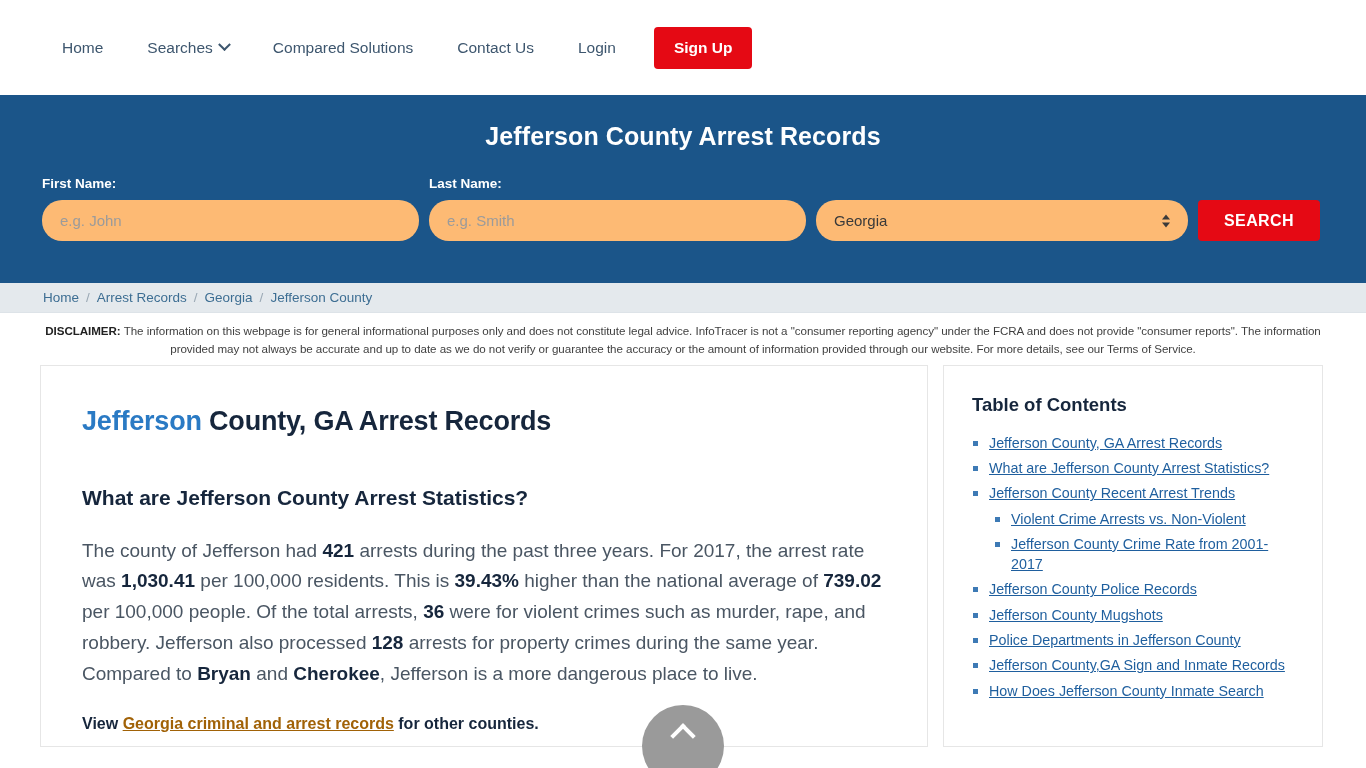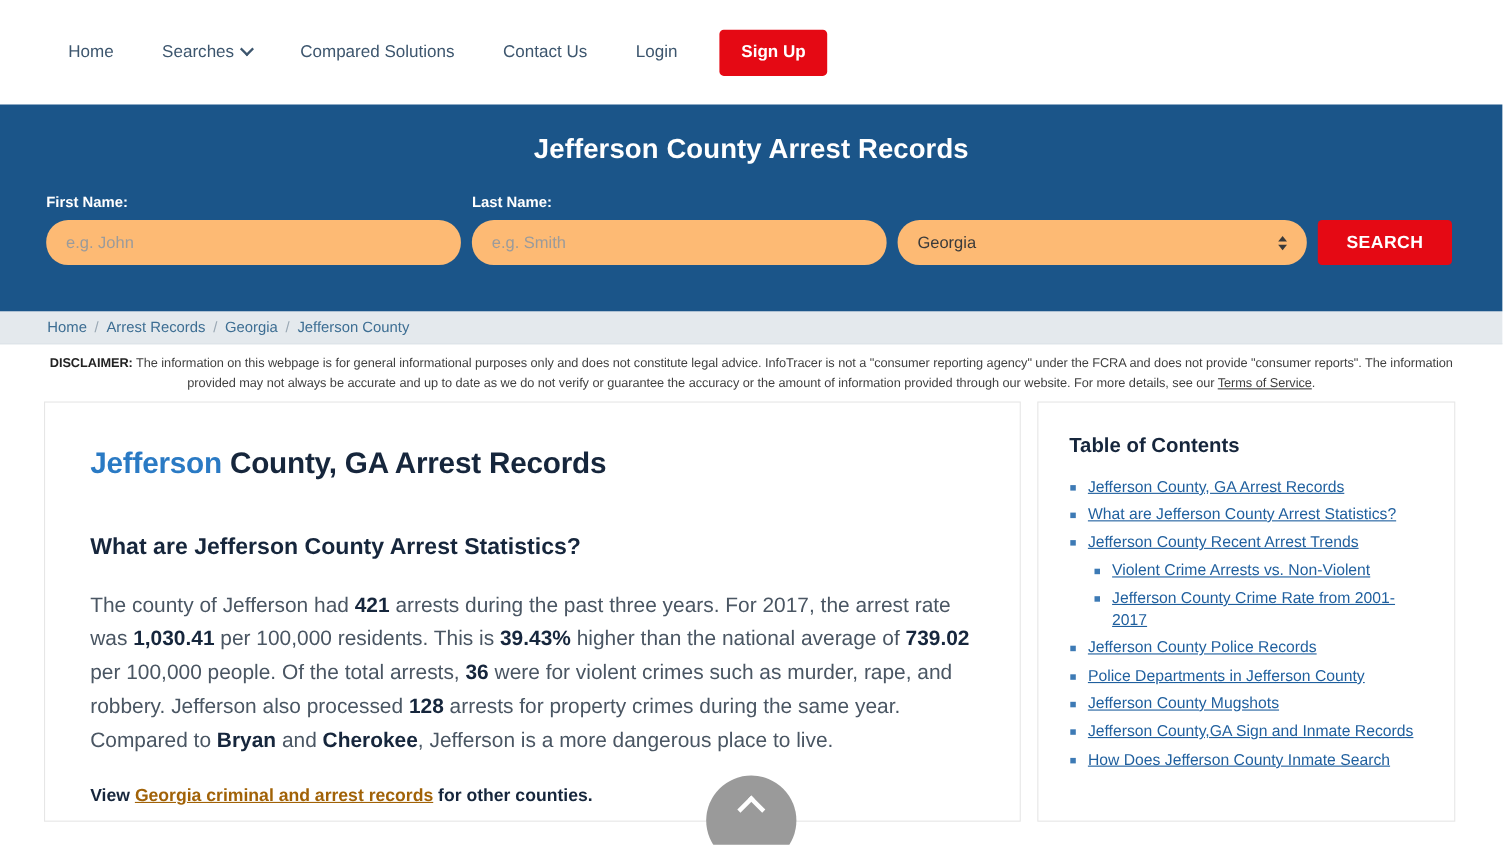--- a/index.html
+++ b/index.html
@@ -143,21 +143,21 @@
   
   .disclaimer {
     padding: 9px 44px 6px 44px;
     font-size: 11.6px;
     line-height: 1.58;
     color: #3f3f3f;
     text-align: center;
     letter-spacing: -0.05px;
   }
   .disclaimer b { font-weight: bold; color: #222; }
-  .disclaimer a { color: #3f3f3f; text-decoration: underline; cursor: pointer; text-align: center; }
+  .disclaimer a { color: #3f3f3f; cursor: pointer; text-align: center; }
 
   
   .layout {
     display: flex;
     gap: 15px;
     padding: 0 40px;
     align-items: flex-start;
     position: relative;
   }
   .content-card {
@@ -344,22 +344,22 @@
       <li><a>Jefferson County, GA Arrest Records</a></li>
       <li><a>What are Jefferson County Arrest Statistics?</a></li>
       <li>
         <a>Jefferson County Recent Arrest Trends</a>
         <ul class="toc-sub">
           <li><a>Violent Crime Arrests vs. Non-Violent</a></li>
           <li><a>Jefferson County Crime Rate from 2001-2017</a></li>
         </ul>
       </li>
       <li><a>Jefferson County Police Records</a></li>
+      <li><a>Jefferson County Mugshots</a></li>
       <li><a>Police Departments in Jefferson County</a></li>
-      <li><a>Jefferson County Mugshots</a></li>
       <li><a>Jefferson County,GA Sign and Inmate Records</a></li>
       <li><a>How Does Jefferson County Inmate Search</a></li>
     </ul>
   </div>
 
   <div class="scroll-top">
     <i></i>
   </div>
 </div>
 

